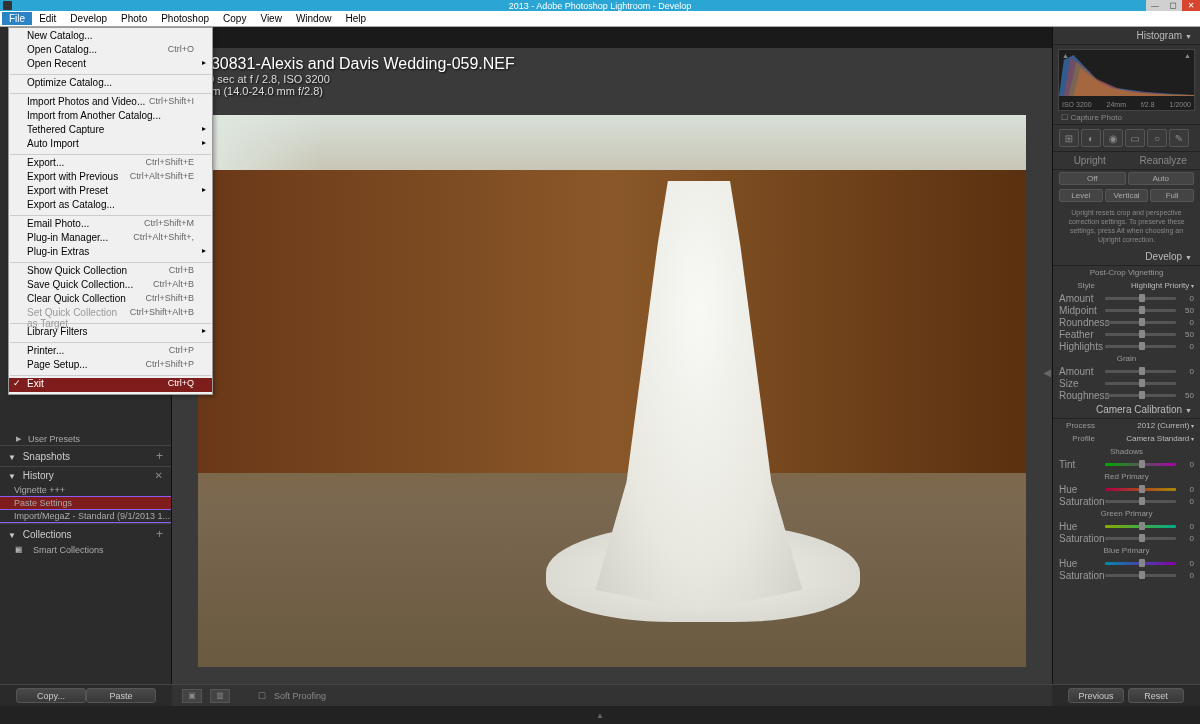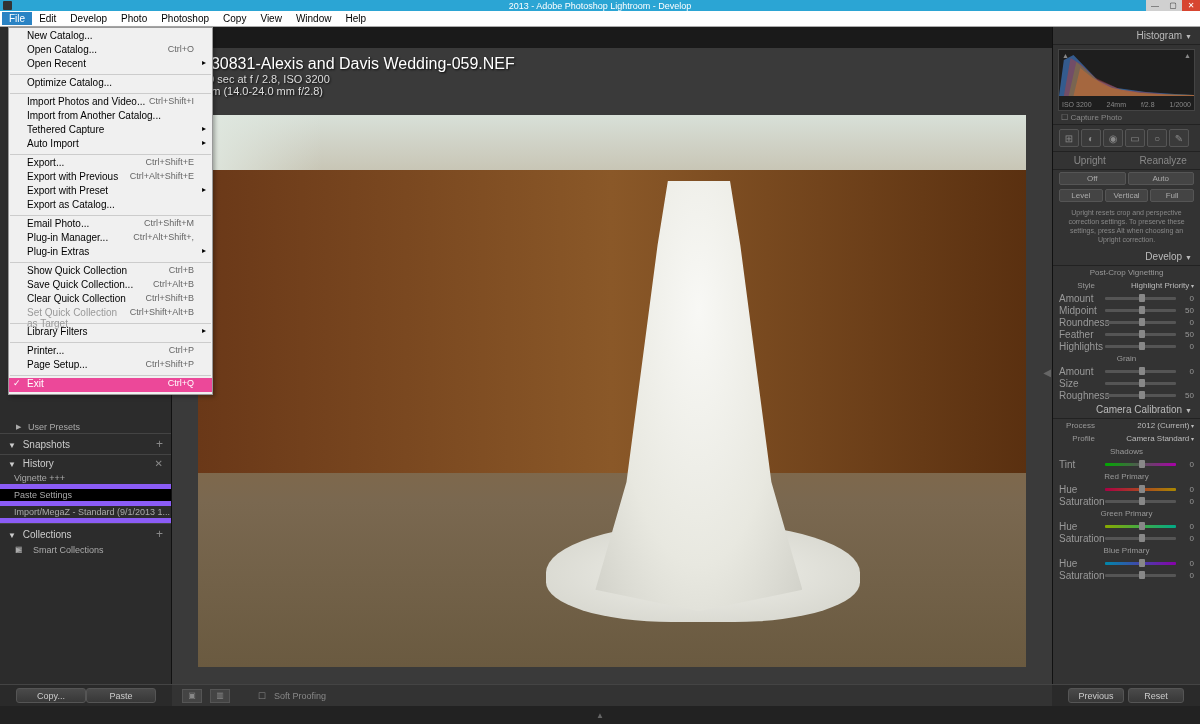--- a/index.html
+++ b/index.html
@@ -15,21 +15,21 @@
 .app-icon { position: absolute; left: 3px; top: 1px; width: 9px; height: 9px; background: #333; border-radius: 1px; }
 
 
 .menubar { height: 16px; background: #fff; display: flex; align-items: center; padding: 0 2px; font-size: 10px; color: #000; border-bottom: 1px solid #aaa; }
 .menubar-item { padding: 1px 7px; cursor: default; }
 .menubar-item.active { background: #2a83c4; color: #fff; }
 
 
 .dropdown { position: absolute; left: 8px; top: 27px; width: 205px; background: #f0f0f0; border: 1px solid #999; box-shadow: 2px 2px 4px rgba(0,0,0,0.3); font-size: 10px; z-index: 100; padding: 2px 0; }
 .dd-item { display: flex; justify-content: space-between; align-items: flex-start; padding: 0 18px 0 18px; height: 14px; color: #000; position: relative; }
-.dd-item.highlighted { background: #ec4899; color: #fff; }
+.dd-item.highlighted { background: #7f1d1d; color: #fff; }
 .dd-item.disabled { color: #999; }
 .dd-sep { height: 1px; background: #ccc; margin: 2px 1px; }
 .dd-sub::after { content: '▸'; font-size: 8px; position: absolute; right: 6px; }
 .dd-check::before { content: '✓'; position: absolute; left: 4px; font-size: 9px; }
 .dd-shortcut { color: #666; font-size: 9px; }
 .dd-item.highlighted .dd-shortcut { color: #fff; }
 
 
 .main { display: flex; height: calc(100% - 27px - 18px); background: #333; }
 .left-panel { width: 172px; background: #2c2c2c; display: flex; flex-direction: column; border-right: 1px solid #111; }
@@ -48,22 +48,22 @@
 .trees { position: absolute; left: 0; top: 0; width: 15%; height: 60%; background: linear-gradient(90deg, #e0e8e0 0%, transparent 100%); }
 
 
 .panel-section { border-top: 1px solid #444; }
 .panel-header { display: flex; align-items: center; justify-content: space-between; padding: 3px 8px; font-size: 10px; color: #ccc; cursor: default; gap: 40px; }
 .panel-header .tri { margin-right: 4px; font-size: 8px; }
 .panel-body { font-size: 10px; }
 .tree-item { padding: 1px 0 1px 28px; color: #aaa; font-size: 9px; position: relative; }
 .tree-item .tri { position: absolute; left: 16px; font-size: 7px; top: 2px; }
 .tree-item .ico { position: absolute; left: 15px; font-size: 8px; }
-.history-item { padding: 1px 0 1px 14px; color: #aaa; font-size: 9px; border-bottom: 5px solid #8b5cf6; }
-.history-item.sel { background: #000000; }
+.history-item { padding: 1px 0 1px 14px; color: #aaa; font-size: 9px; border-bottom: 1px solid #8b5cf6; }
+.history-item.sel { background: #7f1d1d; }
 .plus { color: #888; font-size: 12px; }
 .x-btn { color: #888; font-size: 10px; }
 
 
 .rp-header { text-align: right; padding: 3px 8px; font-size: 10px; color: #bbb; border-bottom: 1px solid #222; }
 .rp-header .tri { font-size: 7px; margin-left: 3px; }
 .histogram { height: 62px; background: #1e1e1e; margin: 4px 5px 0; position: relative; border: 1px solid #444; }
 .histo-svg { width: 100%; height: 46px; }
 .histo-labels { display: flex; justify-content: space-between; font-size: 7px; color: #888; padding: 1px 3px; }
 .histo-tri { position: absolute; top: 2px; font-size: 7px; color: #888; }

